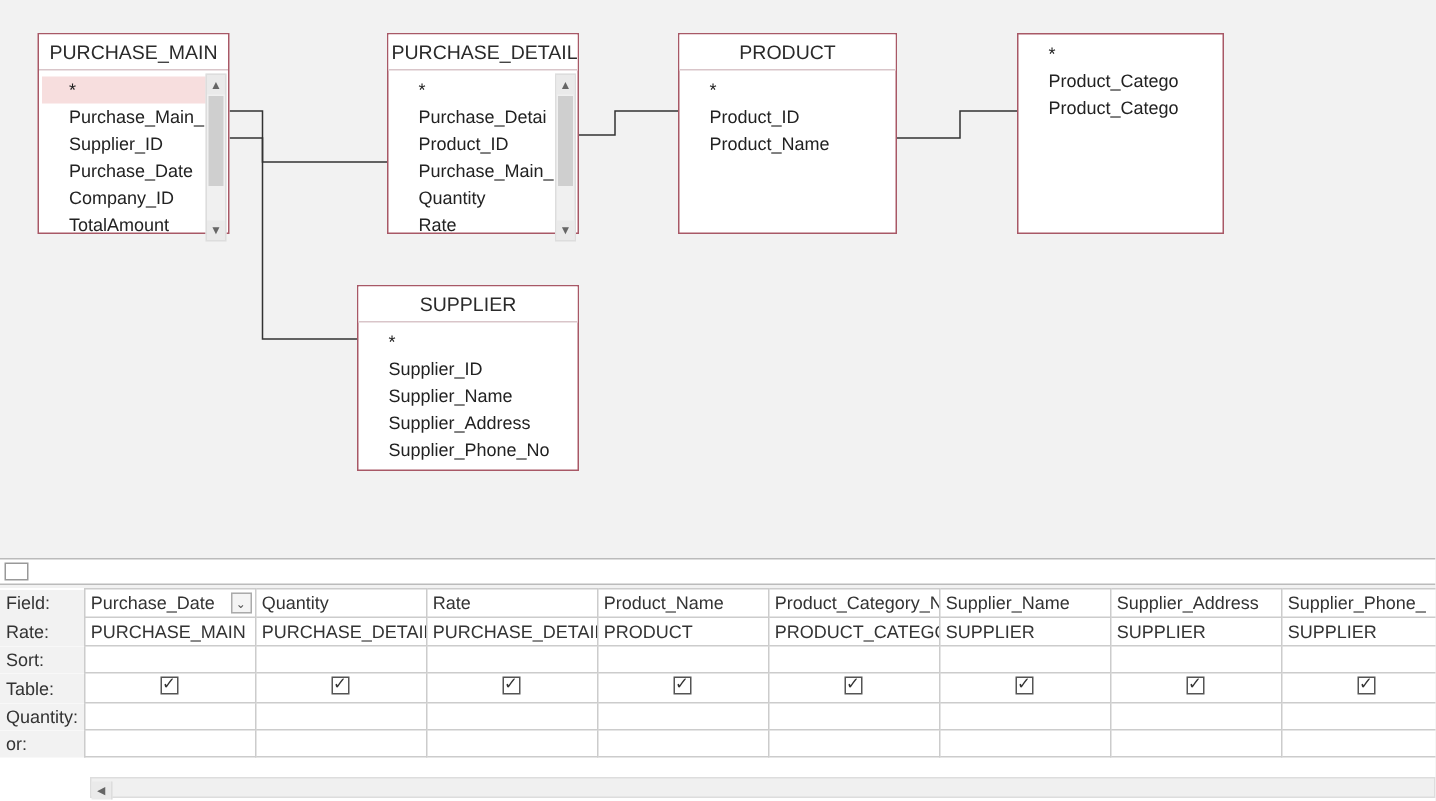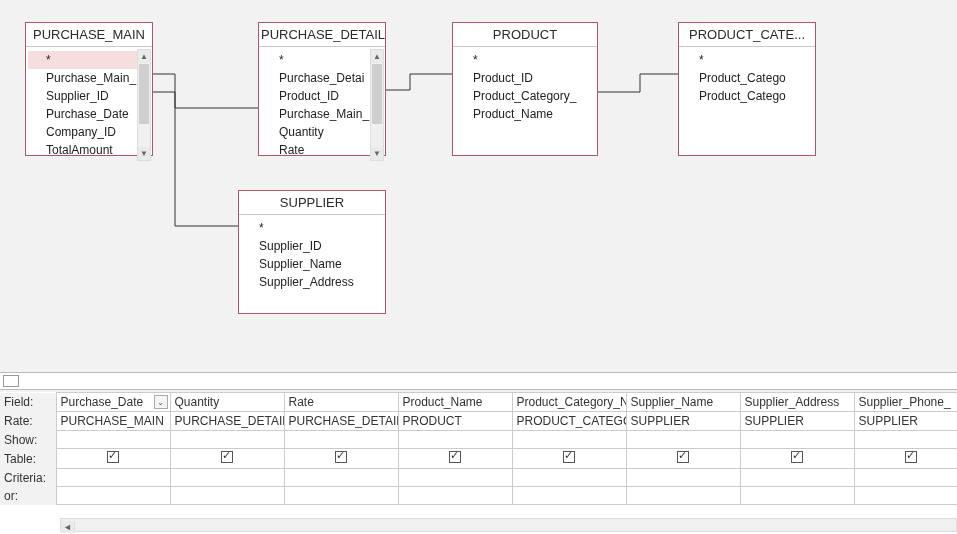--- a/index.html
+++ b/index.html
@@ -235,45 +235,44 @@
       </div>
     </div>
   </div>
 
   <div class="table-box" style="left:452px; top:22px; width:146px; height:134px;">
     <div class="table-title">PRODUCT</div>
     <div class="table-body">
       <ul class="field-list">
         <li class="field-star">*</li>
         <li>Product_ID</li>
-        <li>Product_Category_</li>
         <li>Product_Name</li>
       </ul>
     </div>
   </div>
 
   <div class="table-box" style="left:678px; top:22px; width:138px; height:134px;">
-    <div class="table-title">PRODUCT_CATE...</div>
     <div class="table-body">
       <ul class="field-list">
         <li class="field-star">*</li>
         <li>Product_Catego</li>
         <li>Product_Catego</li>
       </ul>
     </div>
   </div>
 
   <div class="table-box" style="left:238px; top:190px; width:148px; height:124px;">
     <div class="table-title">SUPPLIER</div>
     <div class="table-body">
       <ul class="field-list">
         <li class="field-star">*</li>
         <li>Supplier_ID</li>
         <li>Supplier_Name</li>
         <li>Supplier_Address</li>
+        <li>Supplier_Phone_No</li>
       </ul>
     </div>
   </div>
 
 </div>
 
 <div class="ruler-bar">
   <div class="ruler-left-box"></div>
 </div>
 
@@ -307,21 +306,21 @@
       <td>PURCHASE_MAIN</td>
       <td>PURCHASE_DETAIL</td>
       <td>PURCHASE_DETAIL</td>
       <td>PRODUCT</td>
       <td>PRODUCT_CATEGORY</td>
       <td>SUPPLIER</td>
       <td>SUPPLIER</td>
       <td>SUPPLIER</td>
     </tr>
     <tr>
-      <td class="row-label">Show:</td>
+      <td class="row-label">Sort:</td>
       <td></td>
           <td></td>
           <td></td>
           <td></td>
           <td></td>
           <td></td>
           <td></td>
           <td></td>
     </tr>
     <tr>
@@ -329,21 +328,21 @@
       <td class="show-cell"><span class="checkbox"></span></td>
       <td class="show-cell"><span class="checkbox"></span></td>
       <td class="show-cell"><span class="checkbox"></span></td>
       <td class="show-cell"><span class="checkbox"></span></td>
       <td class="show-cell"><span class="checkbox"></span></td>
       <td class="show-cell"><span class="checkbox"></span></td>
       <td class="show-cell"><span class="checkbox"></span></td>
       <td class="show-cell"><span class="checkbox"></span></td>
     </tr>
     <tr>
-      <td class="row-label">Criteria:</td>
+      <td class="row-label">Quantity:</td>
       <td></td>
           <td></td>
           <td></td>
           <td></td>
           <td></td>
           <td></td>
           <td></td>
           <td></td>
     </tr>
     <tr>

